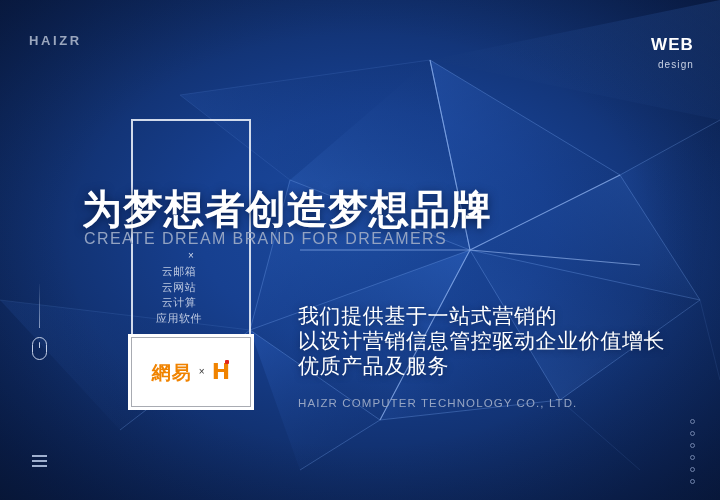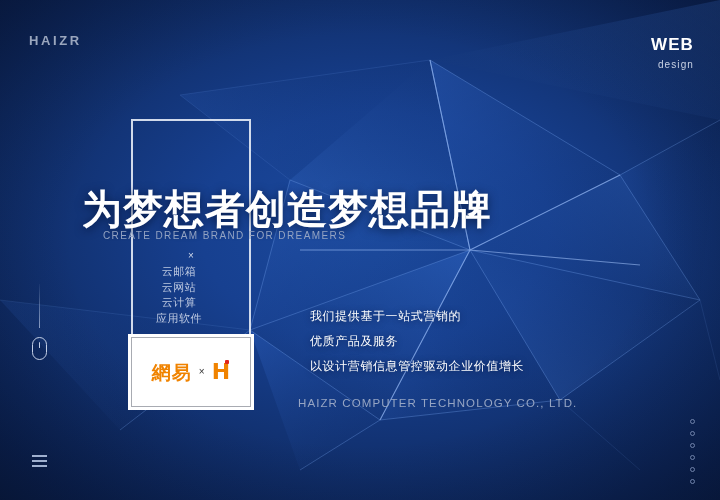--- a/index.html
+++ b/index.html
@@ -163,42 +163,40 @@
     letter-spacing: 1px;
     color: #ffffff;
     text-shadow: 0 2px 10px rgba(4,16,48,0.75);
     white-space: nowrap;
     font-family: "DejaVu Sans", sans-serif;
   }
   .subline {
     position: absolute;
     left: 84px;
     top: 230px;
-    font-size: 10px;
+    font-size: 16px;
     letter-spacing: 1.4px;
     color: #93a3c2;
     white-space: nowrap;
-    margin-left: 19px;
   }
 
   
   .copy {
     position: absolute;
     left: 298px;
     top: 304px;
   }
   .copy .cline {
-    font-size: 12px;
+    font-size: 21px;
     line-height: 25px;
     color: #ffffff;
     letter-spacing: 0.6px;
     white-space: nowrap;
     text-shadow: 0 1px 6px rgba(4,16,48,0.6);
     font-family: "DejaVu Sans", sans-serif;
-    margin-left: 12px;
   }
   .copy .company {
     margin-top: 18px;
     font-size: 11.5px;
     letter-spacing: 1.1px;
     color: #96a5c3;
     white-space: nowrap;
   }
 
   
@@ -356,22 +354,22 @@
   </div>
 
   <div class="card">
     <span class="netease">網易</span>
     <span class="xsep">×</span>
     <span class="hmark">H</span>
   </div>
 
   <div class="copy">
     <div class="cline">我们提供基于一站式营销的</div>
+    <div class="cline">以设计营销信息管控驱动企业价值增长</div>
     <div class="cline">优质产品及服务</div>
-    <div class="cline">以设计营销信息管控驱动企业价值增长</div>
     <div class="company">HAIZR  COMPUTER TECHNOLOGY CO., LTD.</div>
   </div>
 
   <div class="rail-line"></div>
   <div class="mouse-icon"></div>
   <div class="hamburger">
     <span></span>
     <span></span>
     <span></span>
   </div>

